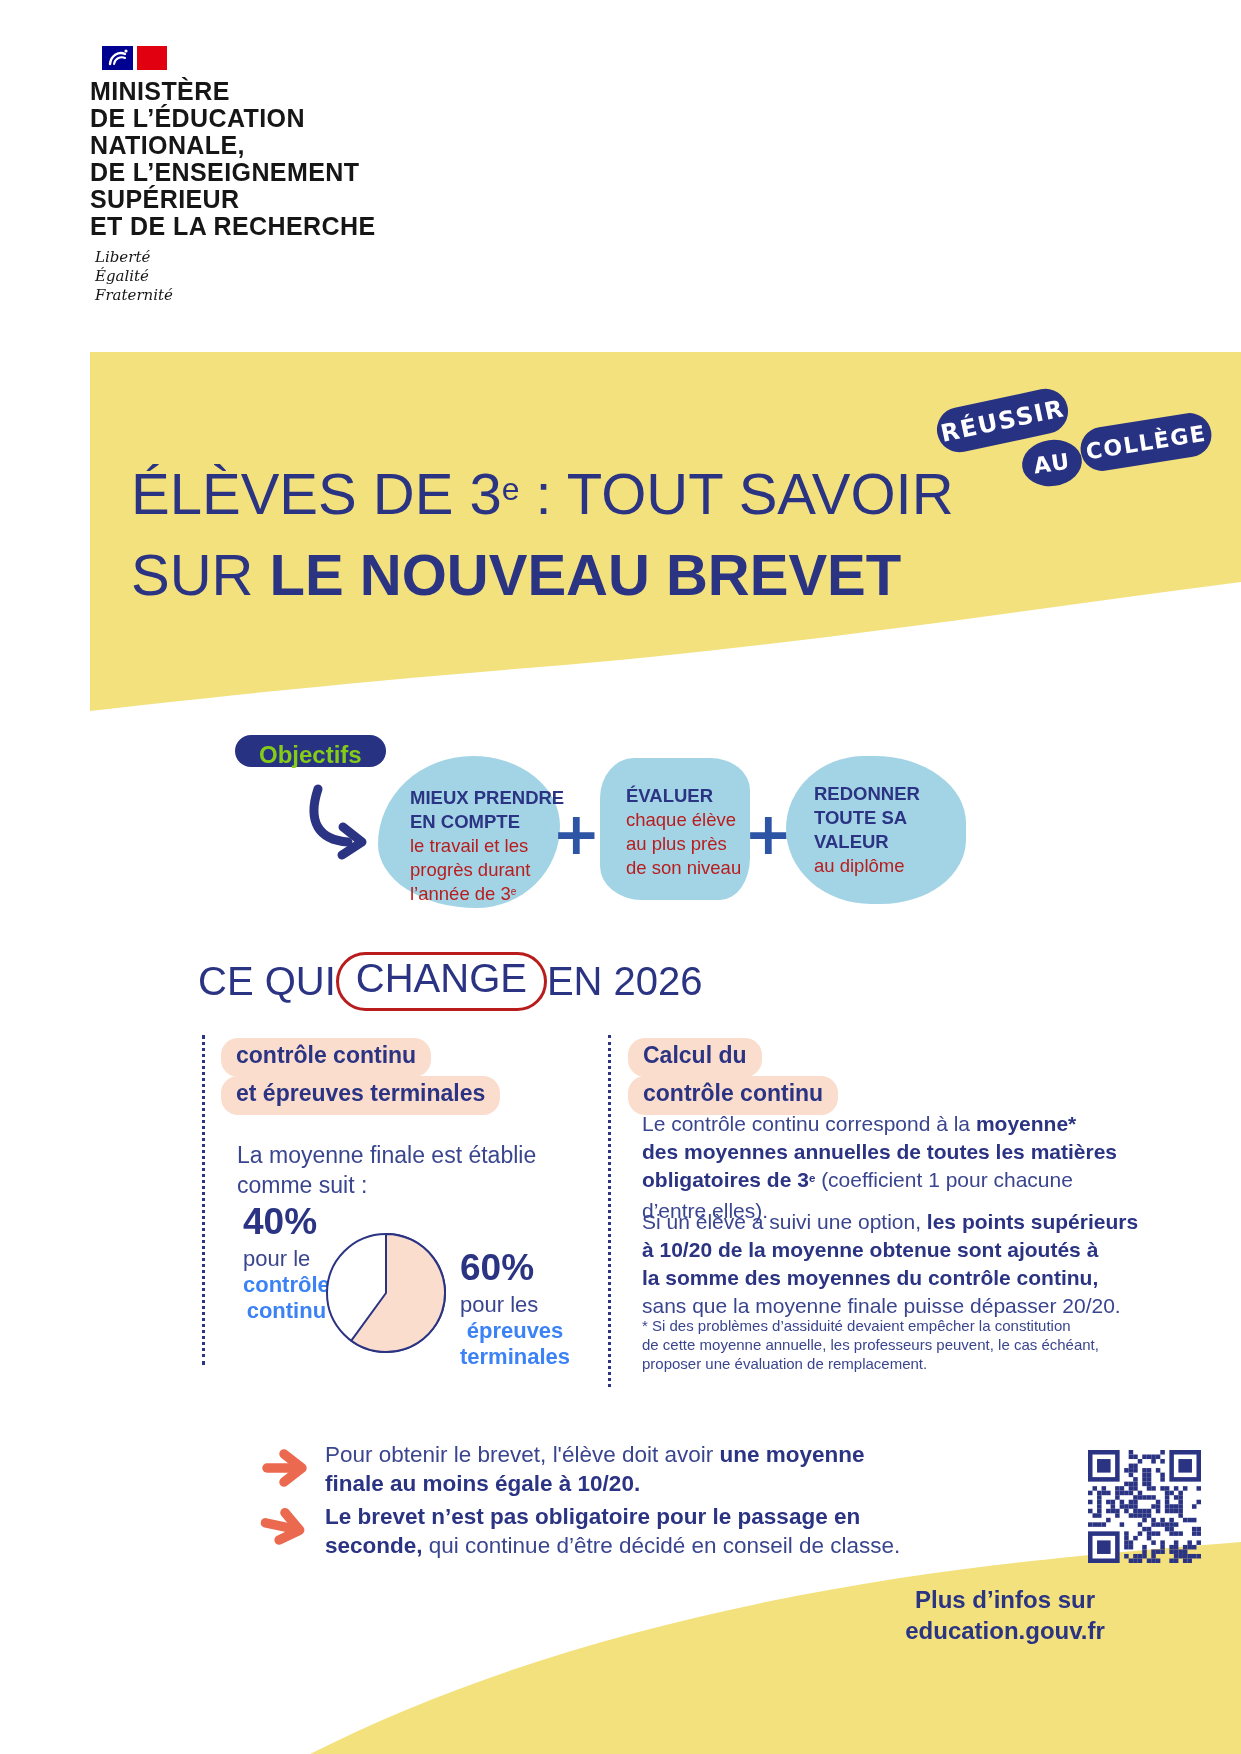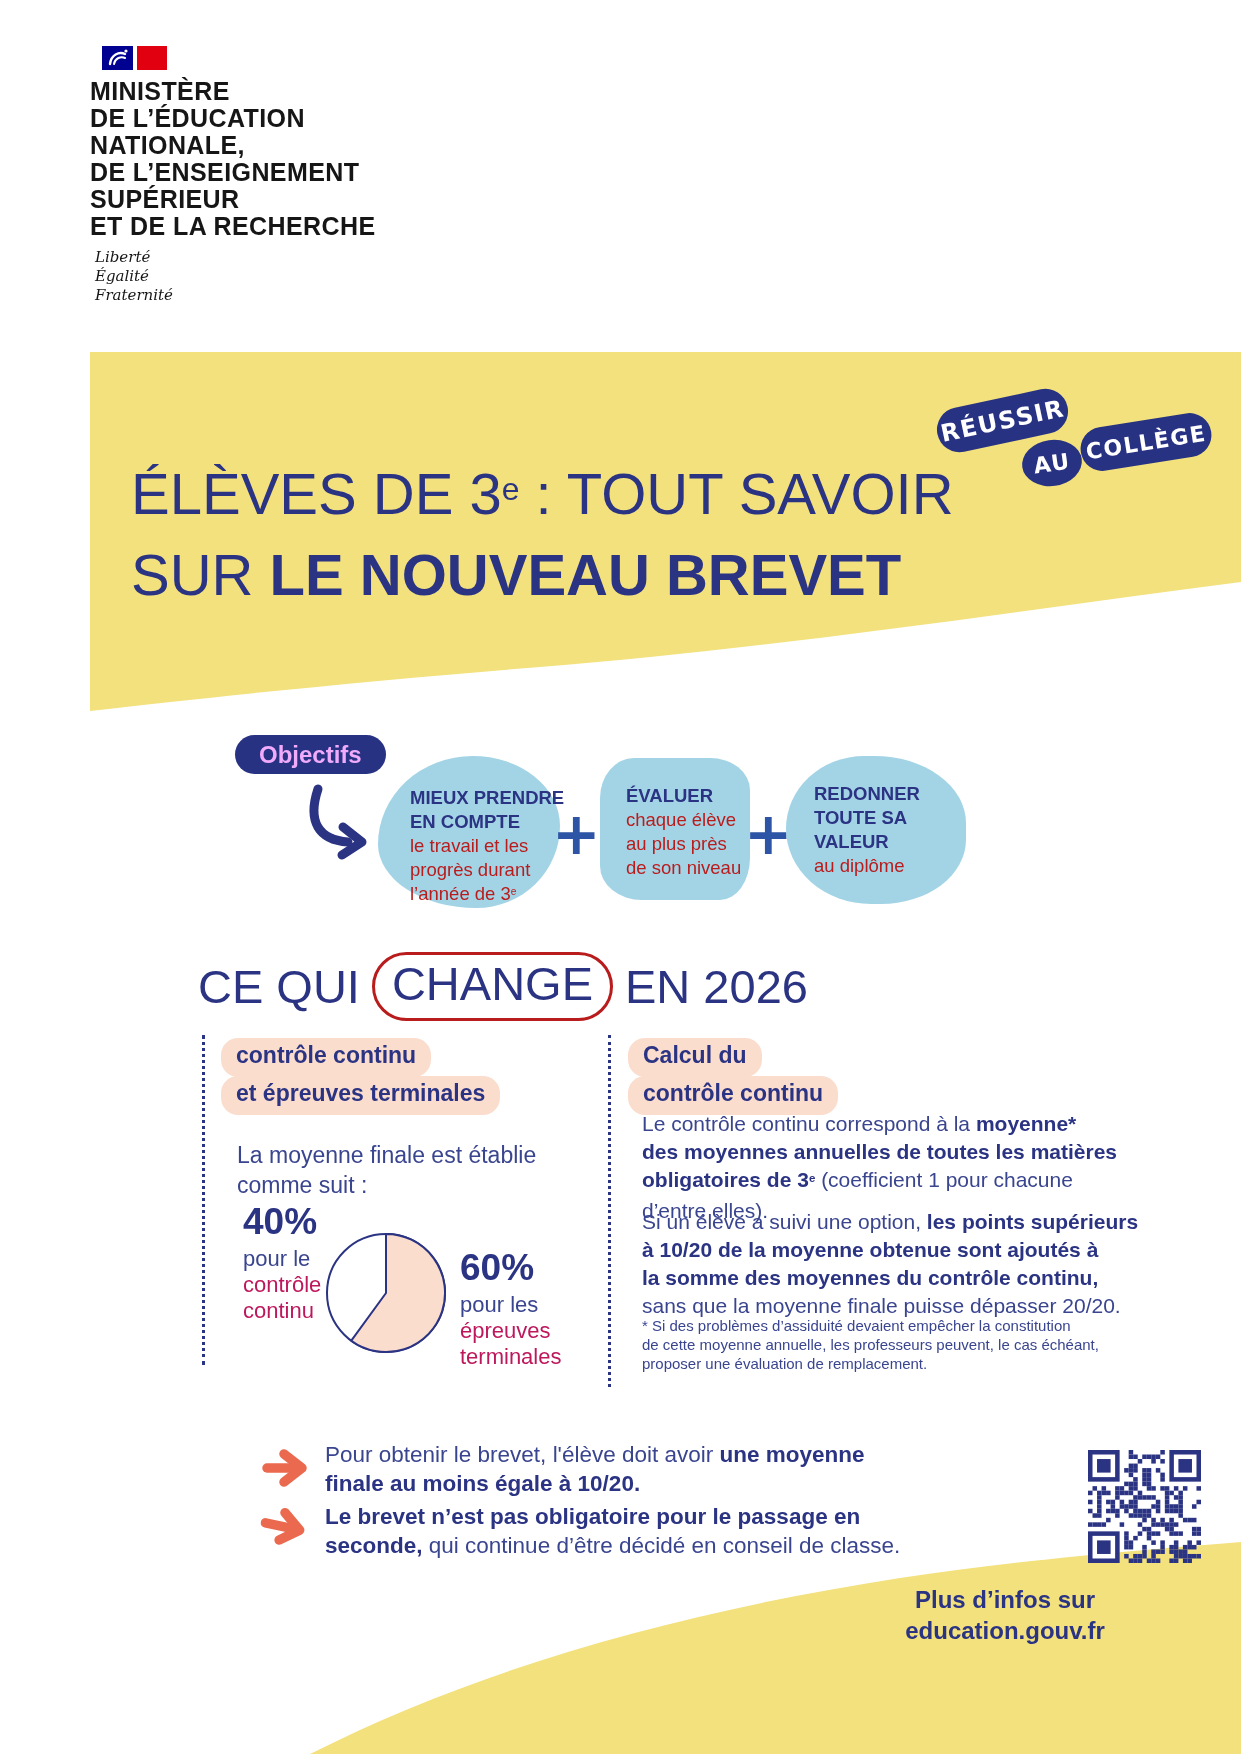--- a/index.html
+++ b/index.html
@@ -22,48 +22,48 @@
   .badge{background:#283283;color:#fff;font-weight:bold;display:flex;align-items:center;justify-content:center;
          letter-spacing:1.5px;font-family:"DejaVu Sans",sans-serif;}
   .badge.reussir{left:936px;top:398px;width:133px;height:45px;border-radius:23px;font-size:24px;transform:rotate(-12deg);}
   .badge.au{left:1022px;top:440px;width:60px;height:46px;border-radius:50%;font-size:22px;transform:rotate(-8deg);}
   .badge.college{left:1080px;top:420px;width:132px;height:44px;border-radius:22px;font-size:22px;transform:rotate(-9deg);}
   .main-title{left:131px;top:458px;font-size:58px;line-height:71px;font-weight:normal;color:#2B3383;white-space:nowrap;}
   .main-title .tb{font-weight:bold;}
   .sup{font-size:55%;position:relative;top:-.45em;vertical-align:baseline;}
 
   
-  .obj-pill{left:235px;top:735px;height:39px;line-height:39px;padding:0 24px;background:#283283;color:#f0abfc;
+  .obj-pill{left:235px;top:735px;height:32px;line-height:39px;padding:0 24px;background:#283283;color:#84cc16;
             font-weight:bold;font-size:24px;border-radius:20px;}
   .blob{background:#A3D4E6;color:#2B3383;font-size:18.5px;line-height:24px;}
   .blob .bl{font-weight:bold;white-space:nowrap;}
   .blob .rl{color:#b91c1c;white-space:nowrap;}
   .blob1{left:378px;top:756px;width:182px;height:152px;border-radius:52% 48% 46% 54%/58% 46% 54% 42%;padding:30px 0 0 32px;box-sizing:border-box;}
   .blob2{left:600px;top:758px;width:150px;height:142px;border-radius:34px 40px 30px 42px/40px 32px 42px 34px;padding:26px 0 0 26px;box-sizing:border-box;}
   .blob3{left:786px;top:756px;width:180px;height:148px;border-radius:46% 54% 50% 50%/52% 48% 46% 54%;padding:26px 0 0 28px;box-sizing:border-box;}
   .plus{width:44px;text-align:center;font-family:"DejaVu Sans",sans-serif;font-weight:900;font-size:58px;color:#2E55A5;}
   .plus1{left:552px;top:800px;} .plus2{left:744px;top:800px;}
 
   
-  .change-h{left:198px;top:952px;font-size:47px;color:#2B3383;white-space:nowrap;display:flex;align-items:center;gap:12px;}
+  .change-h{left:198px;top:952px;font-size:40px;color:#2B3383;white-space:nowrap;display:flex;align-items:center;}
   .circled{border:3px solid #b91c1c;border-radius:40px;padding:1px 17px 7px;display:inline-block;}
 
   
   .vrule{width:0;border-left:3px dotted #2B3383;}
   .rule-l{left:202px;top:1035px;height:330px;}
   .rule-r{left:608px;top:1035px;height:352px;}
   .hl-head{font-weight:bold;font-size:23px;color:#2B3383;}
   .hl-head .row{margin-bottom:-1px;}
   .hl-head .hl{display:inline-block;background:#FBDDCE;border-radius:17px;padding:4px 15px 8px;white-space:nowrap;}
   .head-l{left:221px;top:1038px;}
   .head-r{left:628px;top:1038px;}
   .intro{left:237px;top:1140px;font-size:23px;line-height:30px;color:#3A458F;white-space:nowrap;}
   .pct-block{font-size:22px;line-height:26px;color:#3A458F;}
   .pct-block .pct{font-size:37px;font-weight:bold;color:#2B3383;line-height:40px;margin-bottom:4px;}
-  .pct-block .pb{font-weight:normal;color:#be185d;}
+  .pct-block .pb{font-weight:bold;color:#3b82f6;text-align:center;}
   .cc-block{left:243px;top:1202px;} .et-block{left:460px;top:1248px;}
   .pie{left:320px;top:1227px;}
 
   .pline{font-size:21px;line-height:28px;color:#3A458F;white-space:nowrap;}
   .pline .b{font-weight:bold;color:#2B3383;}
   .p1{left:642px;top:1110px;} .p2{left:642px;top:1208px;}
   .note{left:642px;top:1316px;font-size:15px;line-height:19px;color:#3A458F;white-space:nowrap;}
 
   
   .take{font-size:22.5px;line-height:29px;color:#3A458F;white-space:nowrap;}

